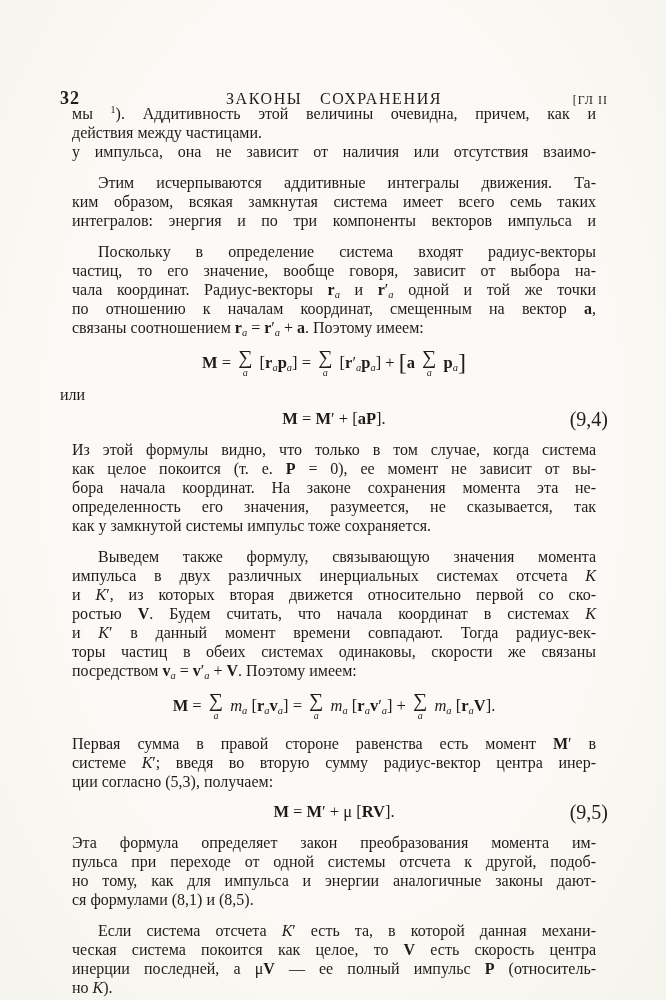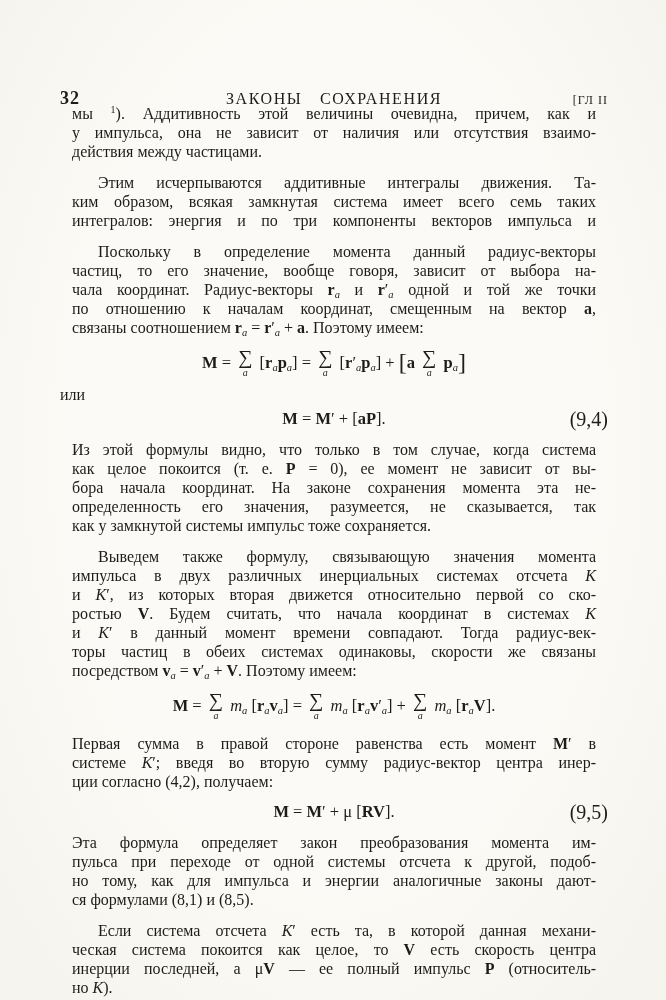--- a/index.html
+++ b/index.html
@@ -62,30 +62,30 @@
 <div class="page">
   <div class="header">
     <span class="pagenum">32</span>
     <span class="htitle">ЗАКОНЫ СОХРАНЕНИЯ</span>
     <span class="hchap">[ГЛ II</span>
   </div>
 
   <div class="body">
       <div class="para">
         <div class="jline">мы <sup>1</sup>). Аддитивность этой величины очевидна, причем, как и</div>
+        <div class="jline last">действия между частицами.</div>
         <div class="jline">у импульса, она не зависит от наличия или отсутствия взаимо-</div>
-        <div class="jline last">действия между частицами.</div>
       </div>
       <div class="para">
         <div class="jline first">Этим исчерпываются аддитивные интегралы движения. Та-</div>
         <div class="jline">ким образом, всякая замкнутая система имеет всего семь таких</div>
         <div class="jline">интегралов: энергия и по три компоненты векторов импульса и</div>
       </div>
       <div class="para">
-        <div class="jline first">Поскольку в определение момента данный радиус-векторы</div>
+        <div class="jline first">Поскольку в определение система входят радиус-векторы</div>
         <div class="jline">частиц, то его значение, вообще говоря, зависит от выбора на-</div>
         <div class="jline">чала координат. Радиус-векторы <b>r</b><sub>a</sub> и <b>r</b>′<sub>a</sub> одной и той же точки</div>
         <div class="jline">по отношению к началам координат, смещенным на вектор <b>a</b>,</div>
         <div class="jline last">связаны соотношением <b>r</b><sub>a</sub> = <b>r</b>′<sub>a</sub> + <b>a</b>. Поэтому имеем:</div>
       </div>
       <div class="formula"><span class="fbody"><b>M</b> = <span class="sum">
             <span class="sg">∑</span>
             <span class="su">a</span>
           </span> [<b>r</b><sub>a</sub><b>p</b><sub>a</sub>] = <span class="sum">
             <span class="sg">∑</span>
@@ -118,21 +118,21 @@
           </span> <i>m</i><sub>a</sub> [<b>r</b><sub>a</sub><b>v</b><sub>a</sub>] = <span class="sum">
             <span class="sg">∑</span>
             <span class="su">a</span>
           </span> <i>m</i><sub>a</sub> [<b>r</b><sub>a</sub><b>v</b>′<sub>a</sub>] + <span class="sum">
             <span class="sg">∑</span>
             <span class="su">a</span>
           </span> <i>m</i><sub>a</sub> [<b>r</b><sub>a</sub><b>V</b>].</span></div>
       <div class="para">
         <div class="jline">Первая сумма в правой стороне равенства есть момент <b>M</b>′ в</div>
         <div class="jline">системе <i>K</i>′; введя во вторую сумму радиус-вектор центра инер-</div>
-        <div class="jline last">ции согласно (4,2), получаем:</div>
+        <div class="jline last">ции согласно (5,3), получаем:</div>
       </div>
       <div class="formula"><span class="fbody"><b>M</b> = <b>M</b>′ + μ [<b>RV</b>].</span><span class="fnum">(9,5)</span></div>
       <div class="para">
         <div class="jline">Эта формула определяет закон преобразования момента им-</div>
         <div class="jline">пульса при переходе от одной системы отсчета к другой, подоб-</div>
         <div class="jline">но тому, как для импульса и энергии аналогичные законы дают-</div>
         <div class="jline last">ся формулами (8,1) и (8,5).</div>
       </div>
       <div class="para">
         <div class="jline first">Если система отсчета <i>K</i>′ есть та, в которой данная механи-</div>

